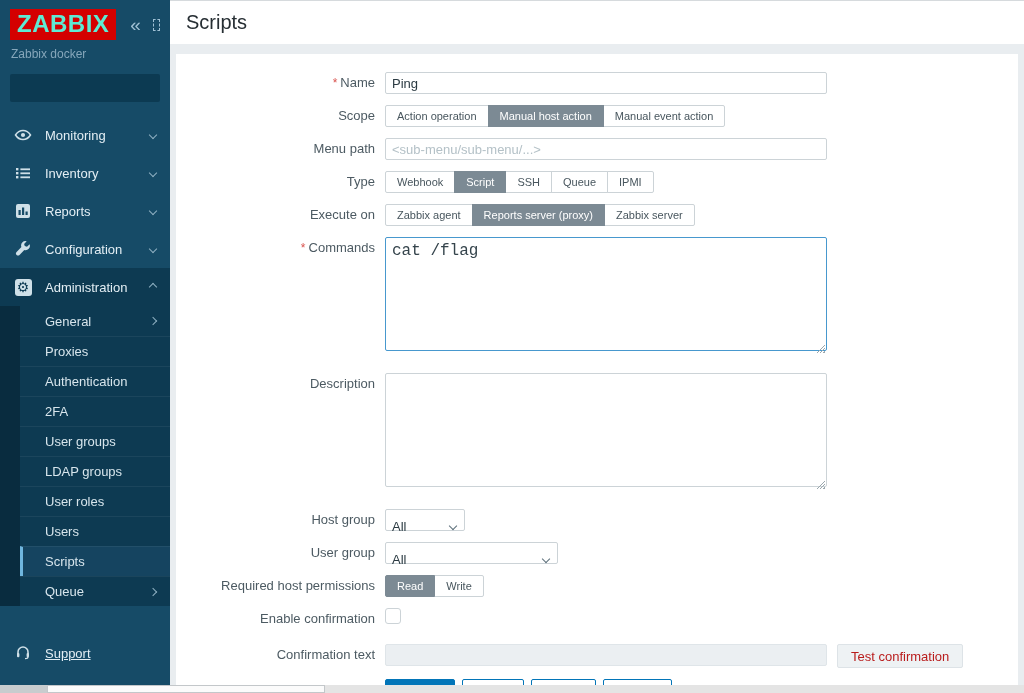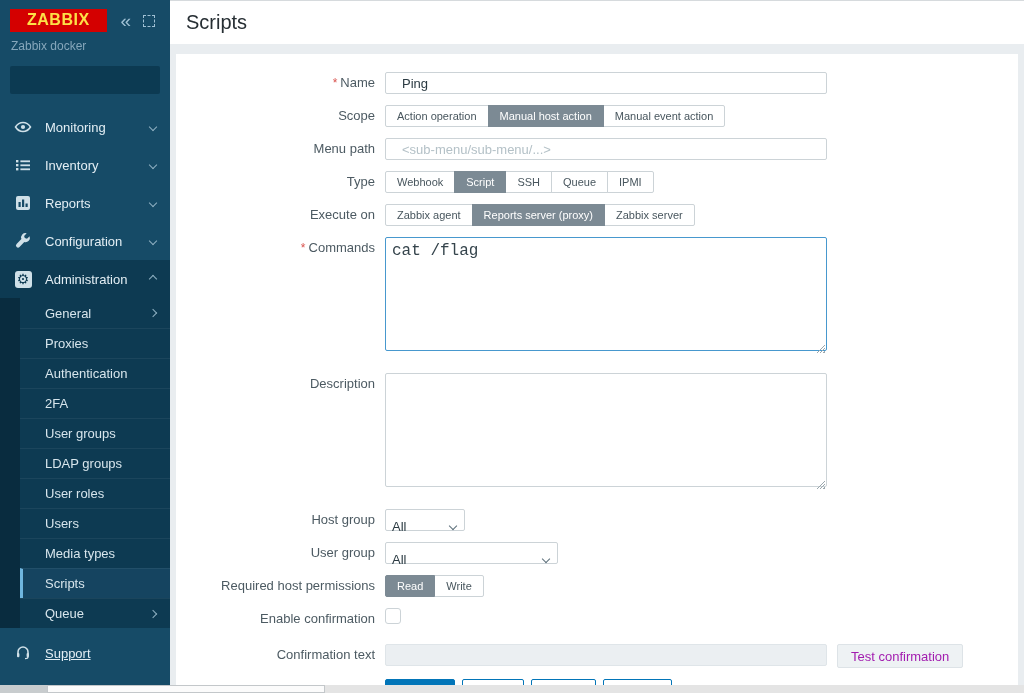--- a/index.html
+++ b/index.html
@@ -3,22 +3,22 @@
 <meta charset="utf-8">
 <style>
   * { margin:0; padding:0; box-sizing:border-box; }
   html,body { width:1024px; height:693px; font-family:"Liberation Sans",sans-serif; }
   .app { position:relative; width:1024px; height:693px; background:#e9edf0; overflow:hidden; }
 
   
   .sidebar { position:absolute; left:0; top:0; width:170px; height:685px;
              background:#164b67; display:flex; flex-direction:column; color:#e3eef4; }
   .logo-row { display:flex; align-items:center; padding:9px 10px 0 10px; }
-  .logo-box { background:#d40000; color:#fde047; font-weight:bold; font-size:16px;
-              letter-spacing:.5px; padding:3px 17px 4px; line-height:1; }
+  .logo-box { background:#d40000; color:#5eead4; font-weight:bold; font-size:24px;
+              letter-spacing:.5px; padding:3px 7px 4px; line-height:1; }
   .collapse-glyph { color:#9fc0d4; font-size:19px; margin-left:14px; line-height:1; cursor:pointer; }
   .popout-box { width:12px; height:12px; border:1px dashed #9fc0d4; margin-left:12px; cursor:pointer; }
   .server-name { color:#86a7bb; font-size:12px; padding:7px 0 0 11px; }
   .search-box { margin:13px 10px 0 10px; height:28px; background:#0c3a52; border-radius:2px;
                 display:flex; align-items:center; padding:0 8px; }
   .search-input { flex:1; background:transparent; border:none; outline:none; color:#dce8ef; font-size:13px; }
   .search-box svg { flex:none; }
 
   .nav { margin-top:14px; }
   .nav-item { height:38px; display:flex; align-items:center; padding:0 14px; font-size:13px; cursor:pointer; }
@@ -53,21 +53,21 @@
   .page-header { height:43px; background:#fff; display:flex; align-items:center; padding-left:16px; }
   .page-title { font-size:20px; color:#262e33; font-weight:400; }
   .card { position:absolute; left:6px; right:6px; top:53px; bottom:0; background:#fff; padding-top:18px; overflow:hidden; }
 
   .form-row { display:flex; align-items:flex-start; margin-bottom:11px; }
   .form-row.tall-gap { margin-bottom:18px; }
   .form-label { width:209px; flex:none; text-align:right; padding-right:10px; font-size:13px;
                 color:#4c5a62; line-height:22px; }
   .req { color:#d9534f; margin-right:3px; font-size:12px; }
 
-  .text-input { width:442px; height:22px; border:1px solid #ccd3d7; border-radius:2px; padding:0 16px;
+  .text-input { width:442px; height:22px; border:1px solid #ccd3d7; border-radius:2px; padding:0 6px;
                 font-size:13px; color:#2b3a42; outline:none; background:#fff; }
   .text-input::placeholder { color:#b4c1c7; }
   .text-input:disabled, .text-input.disabled { background:#ebeff2; border-color:#dfe5e9; }
 
   .seg-group { display:inline-flex; }
   .seg { border:1px solid #ccd3d7; background:#fff; color:#48565e; padding:0 11px; height:22px;
          line-height:20px; font-size:11px; cursor:pointer; position:relative; }
   .seg + .seg { margin-left:-1px; }
   .seg:first-child { border-radius:2px 0 0 2px; }
   .seg:last-child { border-radius:0 2px 2px 0; }
@@ -88,21 +88,21 @@
   .select .chev { border-color:#5c6f7a; margin-left:auto; margin-bottom:2px; }
   .select.host { width:80px; }
   .select.user { width:173px; }
 
   .checkbox { width:16px; height:16px; border:1px solid #ccd3d7; border-radius:3px; background:#fff;
               cursor:pointer; display:inline-block; }
 
   .btn { height:24px; padding:0 13px; font-size:13px; border-radius:2px; cursor:pointer;
          border:1px solid #0275b8; background:#fff; color:#0275b8; margin-right:7px; }
   .btn.primary { background:#0275b8; color:#fff; }
-  .btn.disabled { background:#eef2f4; border-color:#dde3e7; color:#a21caf; cursor:default; margin:0 0 0 10px; }
+  .btn.disabled { background:#eef2f4; border-color:#dde3e7; color:#b91c1c; cursor:default; margin:0 0 0 10px; }
 
   
   .bottom-scrollbar { position:absolute; left:0; right:0; bottom:0; height:8px; background:#e4e4e4; }
   .sb-corner { position:absolute; left:0; top:0; width:47px; height:8px; background:#c8ccce; }
   .sb-thumb { position:absolute; left:47px; top:0; width:278px; height:8px; background:#fbfbfb;
               border:1px solid #c3c7ca; cursor:pointer; }
 </style>
 </head>
 <body>
 
@@ -203,23 +203,20 @@
         <span>User groups</span>
       </div>
       <div class="submenu-item">
         <span>LDAP groups</span>
       </div>
       <div class="submenu-item">
         <span>User roles</span>
       </div>
       <div class="submenu-item">
         <span>Users</span>
-      </div>
-      <div class="submenu-item">
-        <span>Media types</span>
       </div>
       <div class="submenu-item selected">
         <span>Scripts</span>
       </div>
       <div class="submenu-item">
         <span>Queue</span>
         <span class="chev right"></span>
       </div>
     </div>
 

